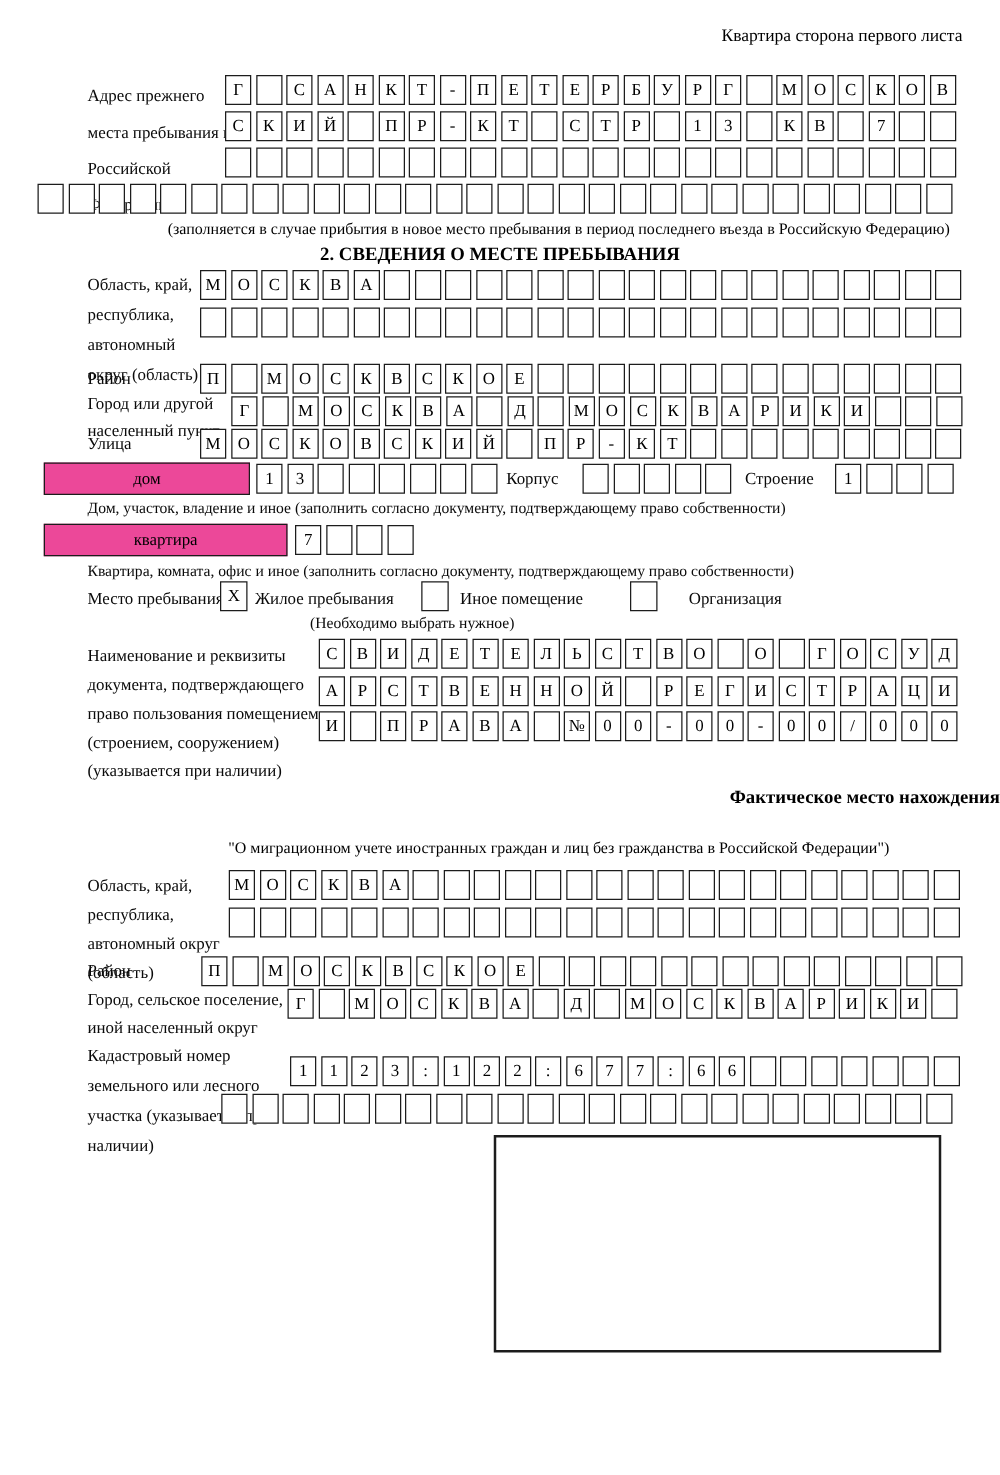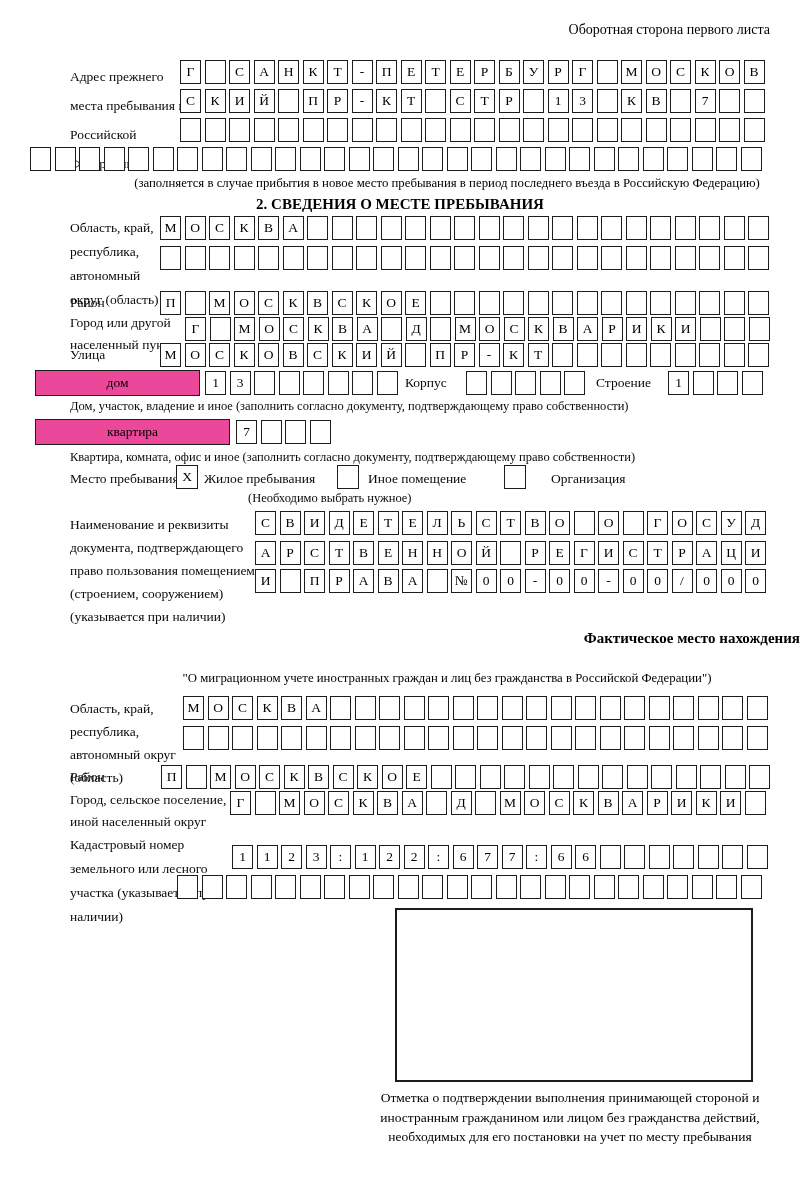--- a/index.html
+++ b/index.html
@@ -19,21 +19,21 @@
   .title{font-size:15px;font-weight:bold;text-align:center;width:100%;}
   .subtitle{font-size:15px;font-weight:bold;text-align:right;width:100%;}
   .centercap{font-size:12.8px;text-align:center;width:100%;padding-left:47px;}
   .stampbox{position:absolute;box-sizing:border-box;border:2px solid #1c1c1c;background:#fff;}
 </style>
 </head>
 <body>
 
 <div class="page">
 
-  <div class="abs" style="left:430px;top:22px;width:340px;text-align:right;font-size:14px;">Оборотная сторона первого листа</div>
+  <div class="abs" style="left:430px;top:22px;width:340px;text-align:right;font-size:14px;">Квартира сторона первого листа</div>
 
   <div class="abs lbl" style="left:70px;top:62px;width:115px;line-height:29px;">Адрес прежнего места пребывания в Российской Федерации</div>
   <div class="boxrow" style="left:180px;top:60px;">
       <div class="cell">Г</div>
       <div class="cell"></div>
       <div class="cell">С</div>
       <div class="cell">А</div>
       <div class="cell">Н</div>
       <div class="cell">К</div>
       <div class="cell">Т</div>
@@ -560,15 +560,14 @@
       <div class="cell"></div>
       <div class="cell"></div>
       <div class="cell"></div>
       <div class="cell"></div>
       <div class="cell"></div>
       <div class="cell"></div>
       <div class="cell"></div>
     </div>
 
   <div class="stampbox" style="left:395px;top:908px;width:358px;height:174px;"></div>
-  <div class="abs" style="left:345px;top:1088px;width:450px;text-align:center;font-size:13.5px;line-height:1.45;">Отметка о подтверждении выполнения принимающей стороной и иностранным гражданином или лицом без гражданства действий, необходимых для его постановки на учет по месту пребывания</div>
 
 </div>
 
 </body></html>

